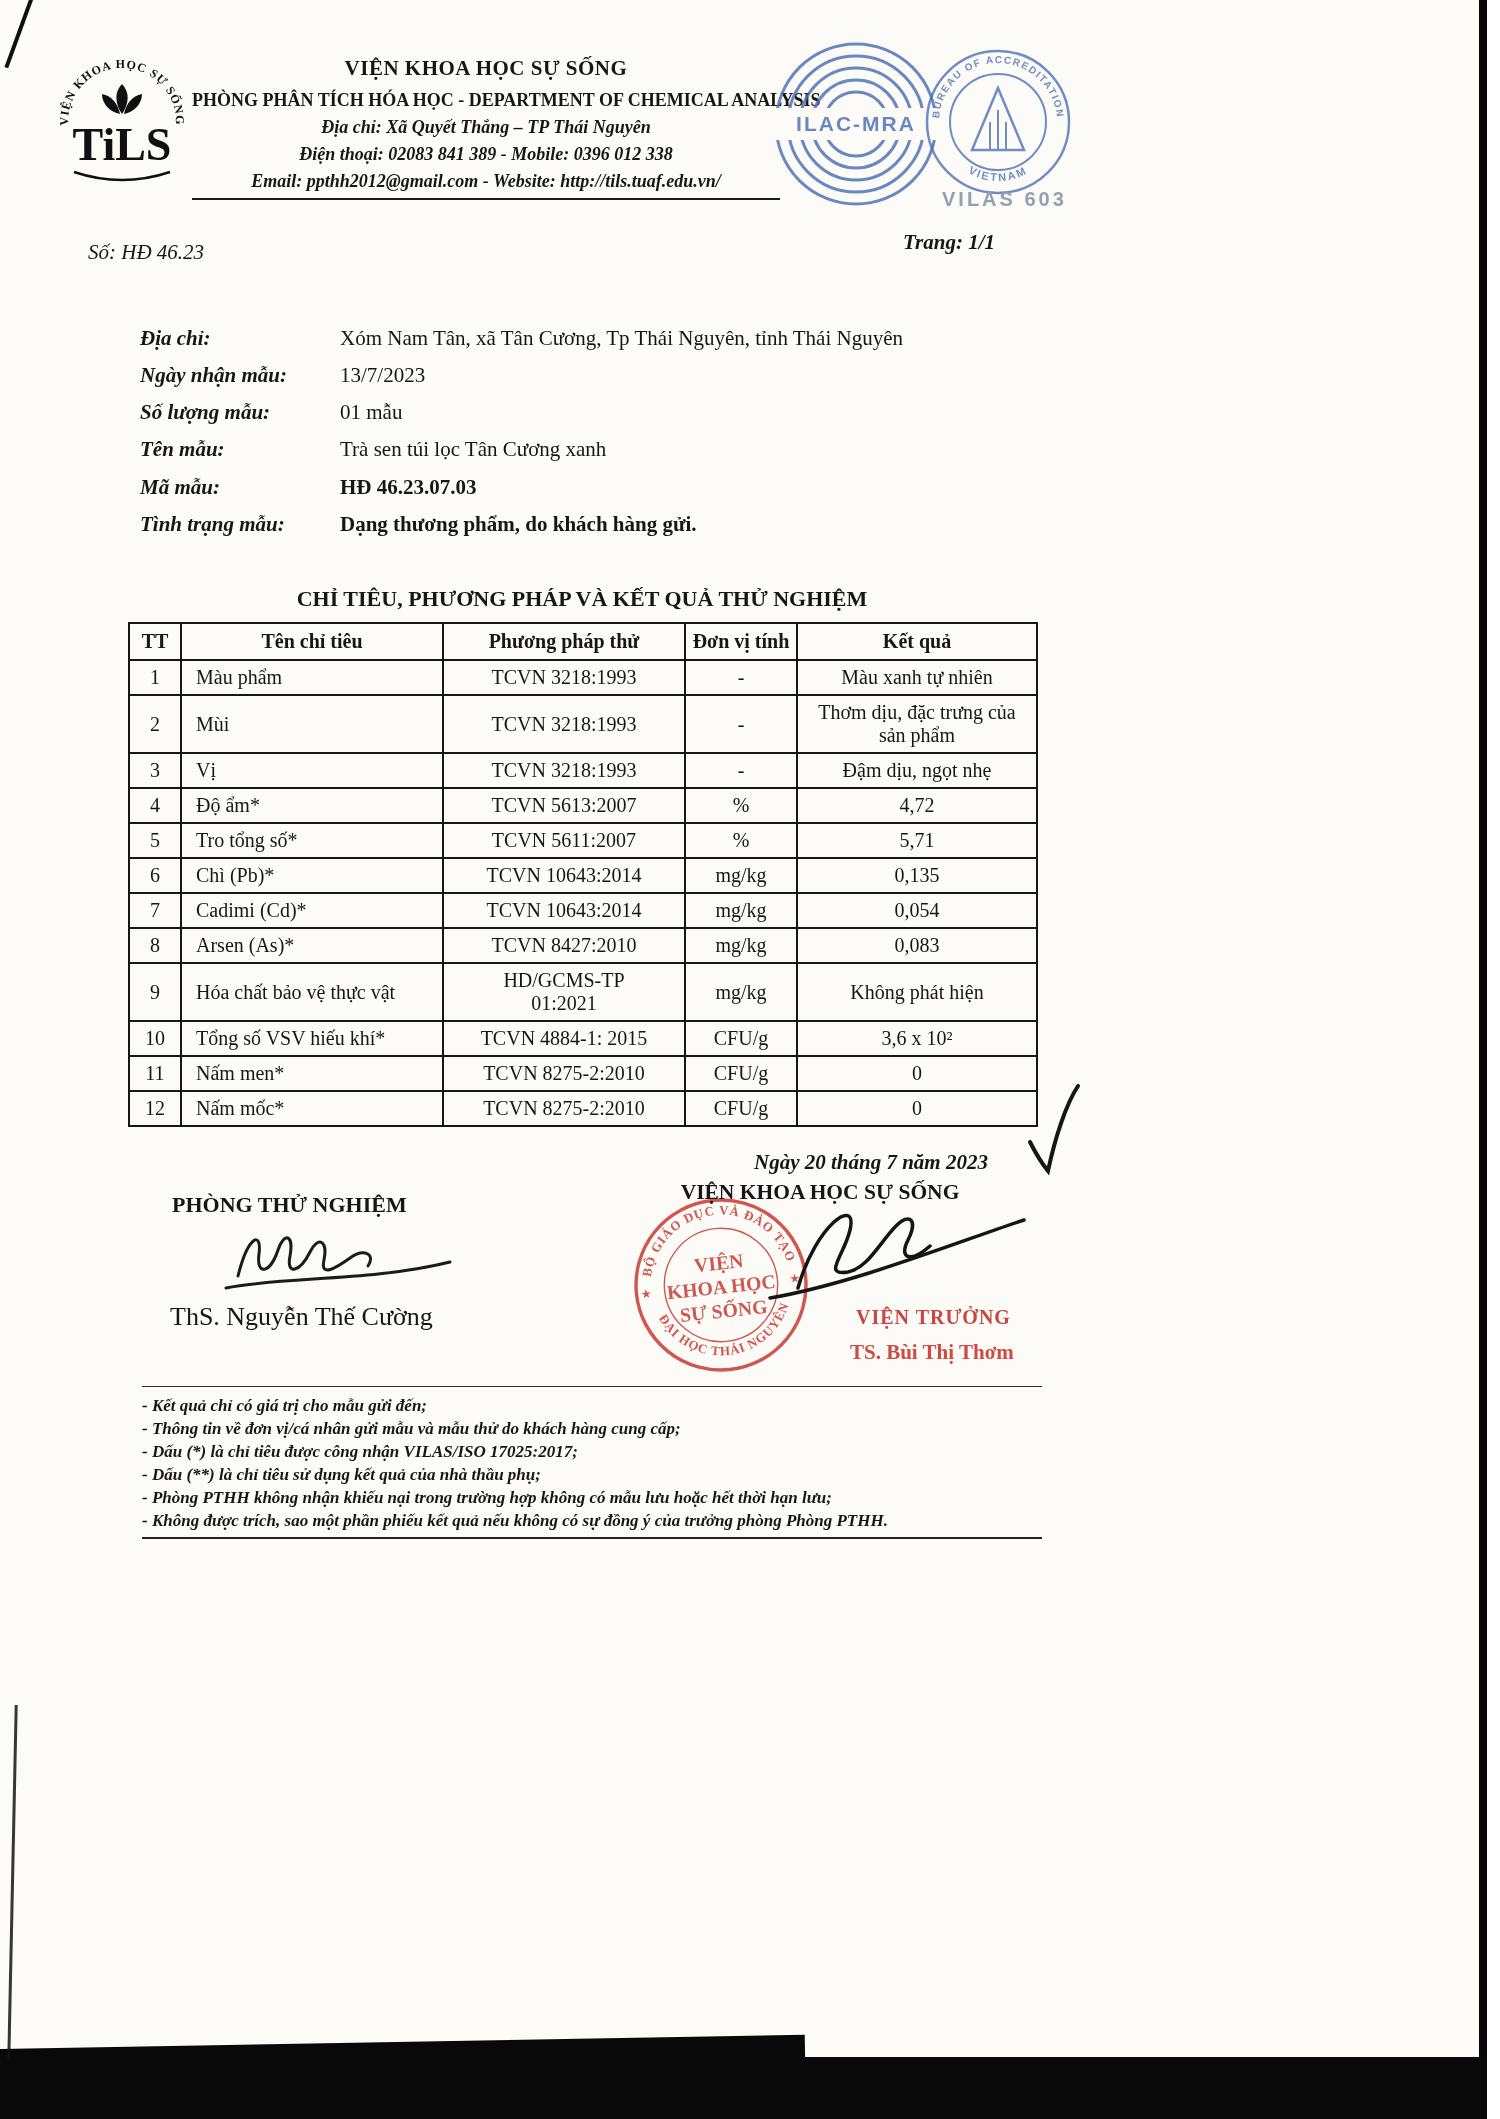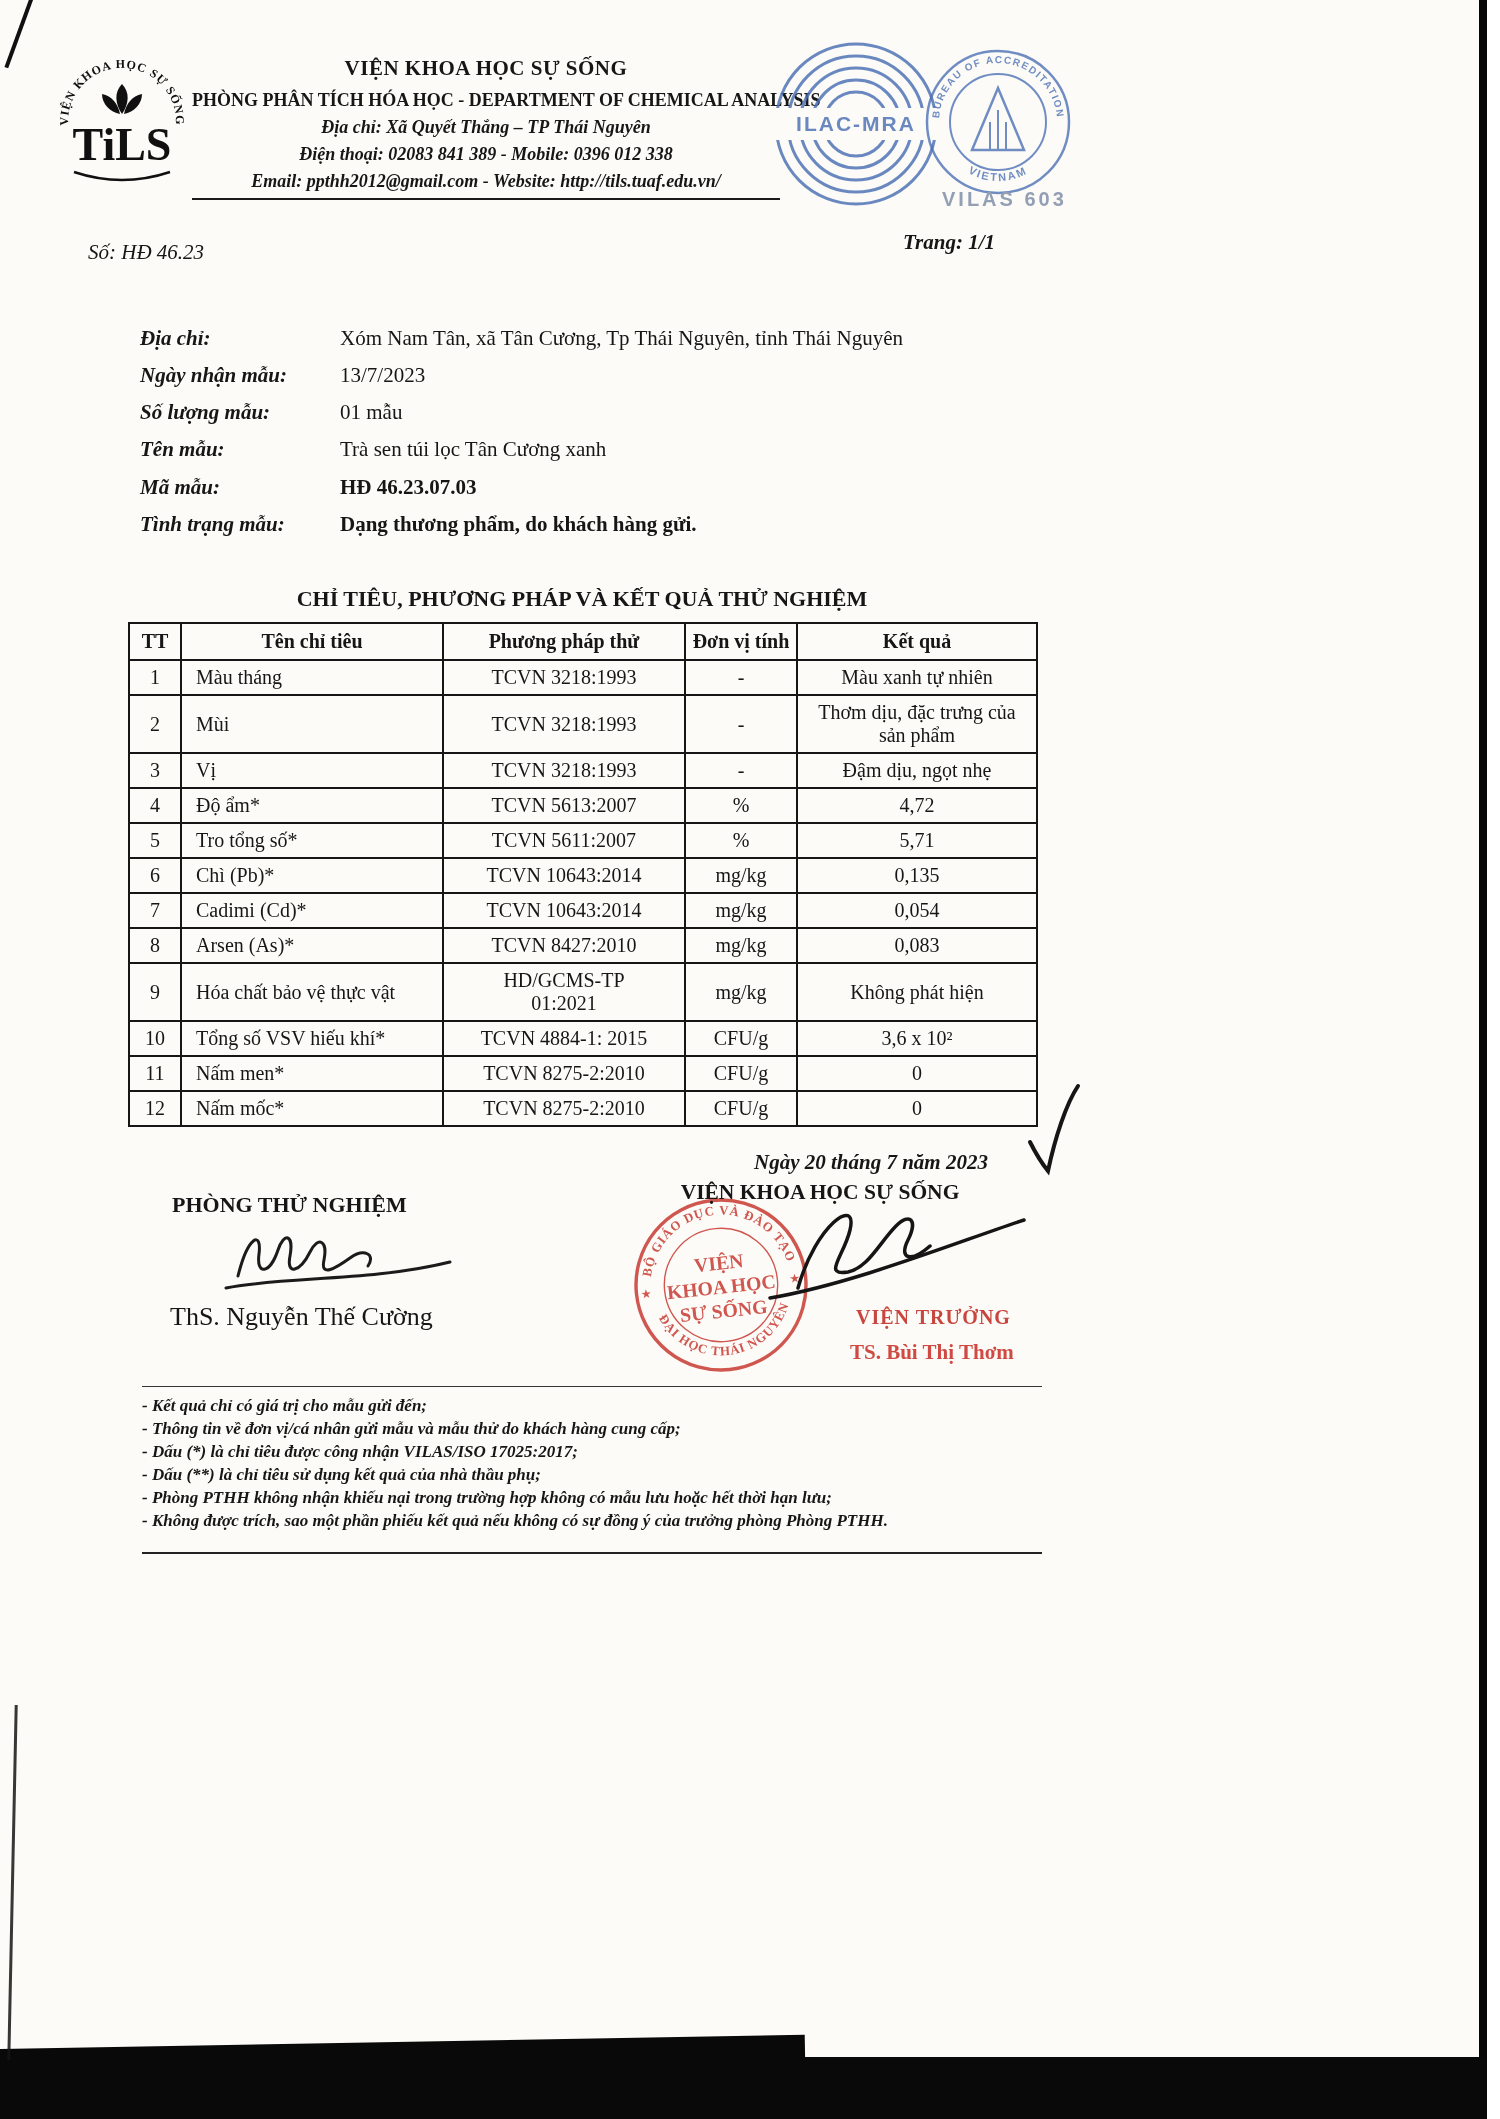--- a/index.html
+++ b/index.html
@@ -62,21 +62,21 @@
   .sig-right{position:absolute;left:762px;top:1180px;z-index:4;}
   .lab-signer{position:absolute;left:170px;top:1302px;font-size:26px;font-weight:normal;}
   .director-title{position:absolute;left:856px;top:1306px;font-size:20px;font-weight:bold;
     color:#c9463f;letter-spacing:1px;z-index:5;}
   .director-name{position:absolute;left:850px;top:1340px;font-size:21px;font-weight:bold;
     color:#cf4a42;z-index:5;}
   .checkmark{position:absolute;left:1024px;top:1082px;z-index:6;}
 
   
   .footnotes{position:absolute;left:142px;top:1386px;width:900px;
-    border-top:1.5px solid #333;border-bottom:2px solid #222;padding:7px 0 20px;}
+    border-top:1.5px solid #333;border-bottom:2px solid #222;padding:7px 0 5px;}
   .footnote{font-size:17px;font-weight:bold;font-style:italic;line-height:23px;}
 
   
   .edge-right{position:absolute;left:1479px;top:0;width:8px;height:2119px;background:#070707;z-index:10;}
   .band-bottom{position:absolute;left:0;top:2057px;width:1486px;height:62px;background:#090909;z-index:10;}
   .band-bottom-edge{position:absolute;left:-15px;top:2042px;width:820px;height:26px;background:#090909;
     transform:rotate(-1deg);z-index:10;}
   .corner-tl{position:absolute;left:18px;top:-10px;width:4px;height:80px;background:#101010;
     transform:rotate(20deg);z-index:10;}
   .mark-left{position:absolute;left:11px;top:1705px;width:3px;height:355px;background:#141414;
@@ -189,21 +189,21 @@
         <th>TT</th>
         <th>Tên chỉ tiêu</th>
         <th>Phương pháp thử</th>
         <th>Đơn vị tính</th>
         <th>Kết quả</th>
       </tr>
     </thead>
     <tbody>
       <tr>
         <td class="c-tt">1</td>
-        <td class="c-name">Màu tháng</td>
+        <td class="c-name">Màu phẩm</td>
         <td class="c-method">TCVN 3218:1993</td>
         <td class="c-unit">-</td>
         <td class="c-result">Màu xanh tự nhiên</td>
       </tr>
       <tr>
         <td class="c-tt">2</td>
         <td class="c-name">Mùi</td>
         <td class="c-method">TCVN 3218:1993</td>
         <td class="c-unit">-</td>
         <td class="c-result">Thơm dịu, đặc trưng của sản phẩm</td>

